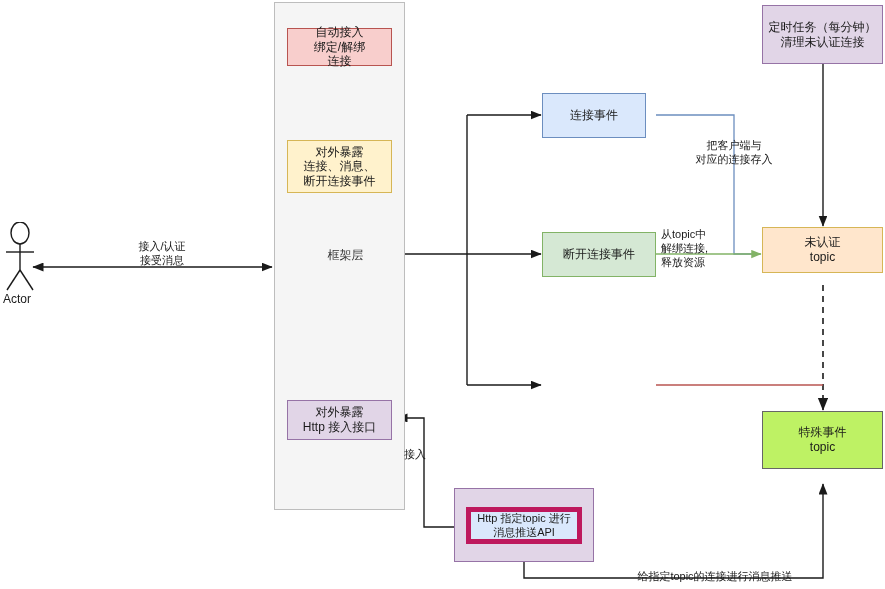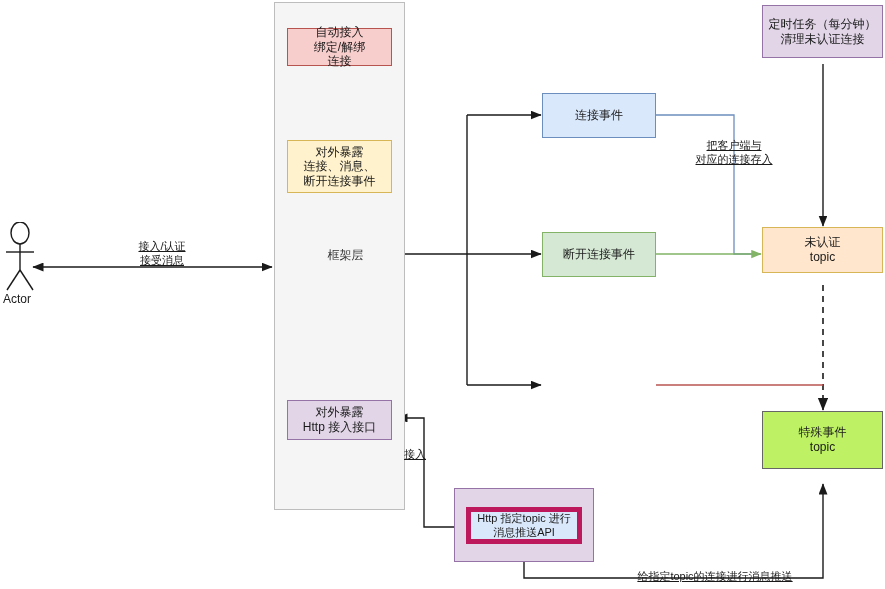--- a/index.html
+++ b/index.html
@@ -42,21 +42,20 @@
     padding-left: 6px;
   }
   .edge-label {
     position: absolute;
     font-size: 11px;
     color: #1a1a1a;
     text-align: center;
     white-space: pre-line;
     line-height: 1.25;
     background: transparent;
-    text-decoration: underline;
   }
   .actor-label {
     position: absolute;
     font-size: 12px;
     color: #1a1a1a;
   }
   svg.wires {
     position: absolute;
     left: 0;
     top: 0;
@@ -122,43 +121,46 @@
 绑定/解绑
 连接</div>
 
   <div class="node" style="left:287px;top:140px;width:105px;height:53px;background:#fff2cc;border:1px solid #d6b656">对外暴露
 连接、消息、
 断开连接事件</div>
 
   <div class="node" style="left:287px;top:400px;width:105px;height:40px;background:#e1d5e7;border:1px solid #9673a6">对外暴露
 Http 接入接口</div>
 
-  <div class="node" style="left:542px;top:93px;width:114px;height:45px;background:#dae8fc;border:1px solid #6c8ebf">连接事件</div>
+  <div class="node" style="left:542px;top:93px;width:104px;height:45px;background:#dae8fc;border:1px solid #6c8ebf">连接事件</div>
 
   <div class="node" style="left:542px;top:232px;width:114px;height:45px;background:#d5e8d4;border:1px solid #82b366">断开连接事件</div>
 
 
-  <div class="node" style="left:762px;top:5px;width:121px;height:53px;background:#e1d5e7;border:1px solid #9673a6">定时任务（每分钟）
+  <div class="node" style="left:762px;top:5px;width:121px;height:59px;background:#e1d5e7;border:1px solid #9673a6">定时任务（每分钟）
 清理未认证连接</div>
 
   <div class="node" style="left:762px;top:227px;width:121px;height:46px;background:#ffe6cc;border:1px solid #d6b656">未认证
 topic</div>
 
   <div class="node" style="left:762px;top:411px;width:121px;height:58px;background:#bef264;border:1px solid #666666">特殊事件
 topic</div>
 
   <div class="node" style="left:454px;top:488px;width:140px;height:74px;background:#e1d5e7;border:1px solid #9673a6"></div>
   <div class="node" style="left:466px;top:507px;width:116px;height:37px;background:#dae8fc;border:5px solid #be185d;font-size:11px">Http 指定topic 进行
 消息推送API</div>
 
   <div class="edge-label" style="left:62px;top:240px;width:200px">接入/认证
 接受消息</div>
 
   <div class="edge-label" style="left:676px;top:139px;width:116px">把客户端与
 对应的连接存入</div>
 
+  <div class="edge-label" style="left:661px;top:228px;width:86px;text-align:left">从topic中
+解绑连接,
+释放资源</div>
 
 
   <div class="edge-label" style="left:404px;top:448px;width:40px;text-align:left">接入</div>
 
   <div class="edge-label" style="left:600px;top:570px;width:230px">给指定topic的连接进行消息推送</div>
 
 </div>
 
 </body></html>

